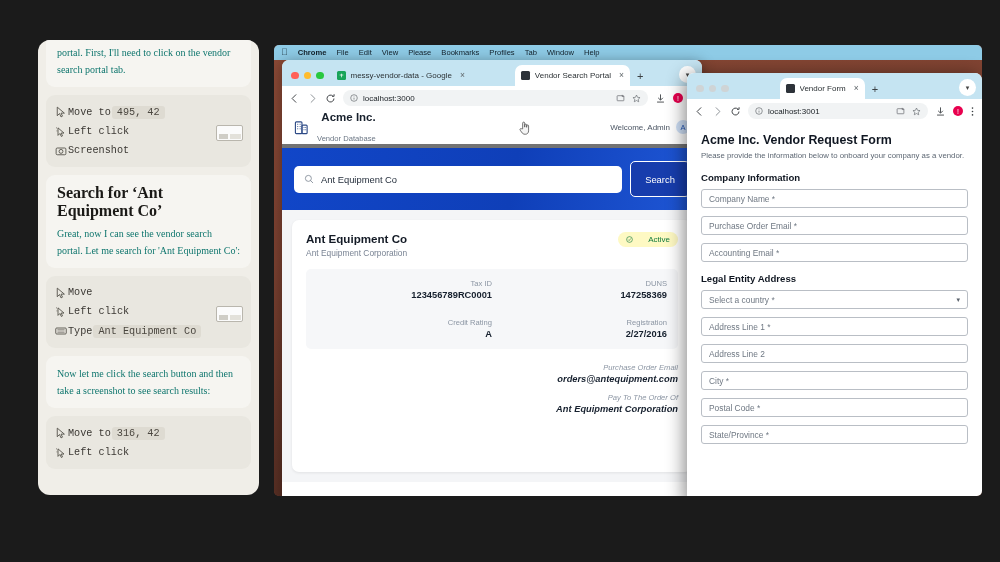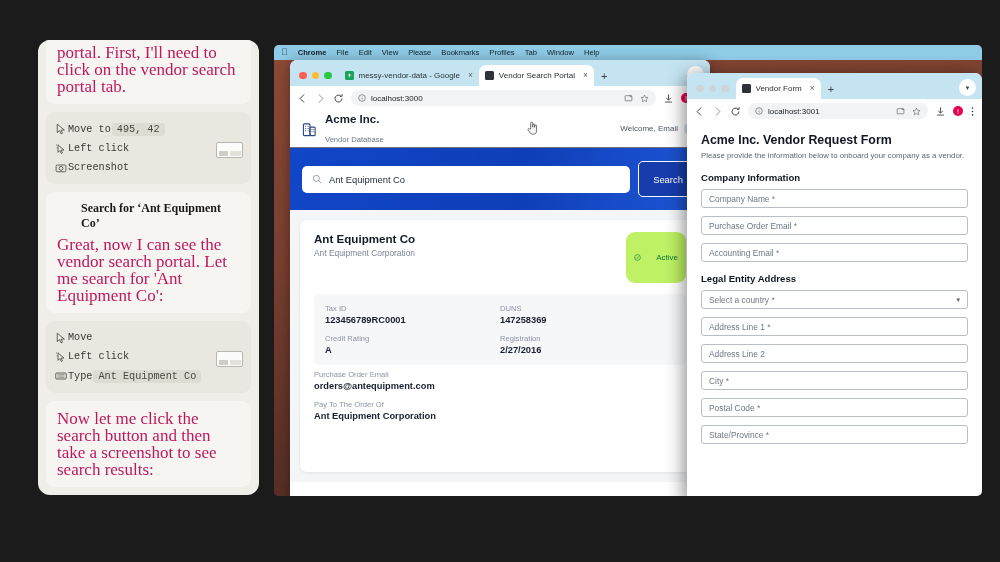--- a/index.html
+++ b/index.html
@@ -22,31 +22,30 @@
   }
   .tr-bubble {
     background: #f6f5f1;
     border-radius: 9px;
     padding: 9px 11px;
     margin-top: 8px;
   }
   .tr-bubble.first { margin-top: 0; border-radius: 0 0 9px 9px; padding-top: 4px; }
   .tr-text {
     font-family: "Liberation Serif", serif;
-    font-size: 17px;
+    font-size: 10px;
     line-height: 17px;
-    color: #be185d;
+    color: #0f766e;
   }
   .tr-title {
     font-family: "Liberation Serif", serif;
     font-weight: bold;
-    font-size: 12px;
+    font-size: 16px;
     color: #1a1916;
     margin-bottom: 5px;
-    margin-left: 24px;
   }
   .tr-actions {
     background: #e9e7e0;
     border-radius: 9px;
     padding: 7px 9px;
     margin-top: 8px;
     position: relative;
   }
   .tr-act {
     display: flex; align-items: center;
@@ -97,26 +96,27 @@
     padding-left: 7px;
     gap: 10px;
     font-size: 7.6px;
     color: #12202a;
   }
   .menubar .apple { font-size: 9px; line-height: 1; }
   .menubar .mb-app { font-weight: bold; }
 
   
   .win1 {
-    position: absolute; left: 16px; top: 15px;
+    position: absolute; left: 8px; top: 15px;
     width: 420px; height: 440px;
     background: #ffffff;
     border-radius: 7px 7px 0 0;
     overflow: hidden;
     box-shadow: 0 2px 14px rgba(0,0,0,.38);
+    text-align: right;
   }
   .win2 {
     position: absolute; left: 413px; top: 28px;
     width: 295px; height: 430px;
     background: #ffffff;
     border-radius: 7px 7px 0 0;
     overflow: hidden;
     box-shadow: -3px 2px 18px rgba(0,0,0,.45);
   }
 
@@ -136,21 +136,21 @@
     display:flex; align-items:center;
     gap: 5px;
     padding: 0 6px;
     font-size: 8px;
     color: #2b3134;
     border-radius: 7px 7px 0 0;
     max-width: 150px;
     white-space: nowrap;
     overflow: hidden;
   }
-  .tab.active { background: #ffffff; }
+  .tab.active { background: #ffffff; margin-left: 44px; }
   .tab .favicon { width:9px; height:9px; border-radius:1.5px; flex:none; }
   .tab .tlabel { overflow:hidden; text-overflow: clip; }
   .tab .tclose { margin-left: 3px; color:#5d6468; font-size:8.5px; line-height:1; }
   .newtab { font-size:11px; color:#3c4144; padding: 0 7px 4px 7px; line-height:1; }
   .tabchev {
     position:absolute; right: 6px; bottom: 3px;
     width: 17px; height:17px; border-radius:50%;
     background:#fff; display:flex; align-items:center; justify-content:center;
     font-size:7px; color:#444;
   }
@@ -169,21 +169,21 @@
     gap:5px; padding: 0 7px;
     font-size: 8px; color:#20252a;
   }
   .omni-actions { margin-left:auto; display:flex; align-items:center; gap:7px; }
   .profile-dot { width:10px;height:10px;border-radius:50%;background:#e8004e;
                  color:#fff; font-size:7px; display:flex;align-items:center;justify-content:center; }
 
   
   .appbar {
     height: 38px; background:#fff;
-    border-bottom: 1px solid #737373;
+    border-bottom: 4px solid #737373;
     display:flex; align-items:center;
     padding: 0 12px;
     gap: 8px;
     position: relative;
   }
   .bldg { width:15px; height:16px; flex:none; }
   .acme-name { font-size: 11.5px; font-weight: bold; color:#17202c; line-height: 1.15; }
   .acme-sub { font-size: 7.6px; color:#6b7684; line-height: 1.2; margin-top:9px; }
   .welcome { margin-left:auto; display:flex; align-items:center; gap:6px; }
   .welcome-txt { font-size: 8px; color:#4b5563; }
@@ -222,35 +222,35 @@
     background:#fff; border-radius: 7px;
     padding: 12px 14px;
     box-shadow: 0 1px 3px rgba(0,0,0,.08);
     height: 100%;
   }
   .rhead { display:flex; align-items:flex-start; }
   .rtitle { font-size: 11.6px; font-weight:bold; color:#141b26; }
   .rsub { font-size: 8.4px; color:#7a8494; margin-top:3px; }
   .badge {
     margin-left:auto;
-    background:#bef264; color:#117a3d;
+    background:#fef9c3; color:#117a3d;
     border-radius: 9px;
     font-size: 8px;
-    padding: 21px 8px;
+    padding: 3px 8px;
     display:flex; align-items:center; gap:15px;
   }
   .rgrid {
     background:#f6f7f9; border-radius:5px;
     margin-top: 11px; padding: 10px 11px;
     display:grid; grid-template-columns: 1fr 1fr;
-    row-gap: 9px;
+    row-gap: 18px;
   }
   .flabel { font-size: 7.6px; color:#8b95a3; }
   .fvalue { font-size: 9.3px; color:#16202e; font-weight: bold; margin-top: 2px; }
-  .rfoot { margin-top: 5px; }
+  .rfoot { margin-top: 14px; font-style: italic; }
   .rfoot .blk { margin-top: 9px; }
 
   
   .form-body { background:#fff; padding: 10px 14px; height: 352px; overflow:hidden; }
   .form-h1 { font-size: 12.4px; font-weight:bold; color:#101722; }
   .form-p { font-size: 7.8px; color:#5d6773; line-height: 1.45; margin-top: 3px; }
   .form-sec { font-size: 9.6px; font-weight:bold; color:#101722; margin: 11px 0 6px; }
   .finput {
     height: 19px; border: 1px solid #b9bec5; border-radius: 3px;
     display:flex; align-items:center; padding: 0 7px;
@@ -441,21 +441,21 @@
         <svg class="bldg" viewBox="0 0 16 17">
           <rect x="1.5" y="3" width="7" height="12.5" rx="1" fill="none" stroke="#2d4a86" stroke-width="1.2"></rect>
           <rect x="8.5" y="6.5" width="5.5" height="9" rx="1" fill="none" stroke="#2d4a86" stroke-width="1.2"></rect>
           <path d="M3.4 5.6h1.1M6 5.6h1.1M3.4 8h1.1M6 8h1.1M3.4 10.4h1.1M6 10.4h1.1M10.2 9h1M12 9h1M10.2 11.4h1M12 11.4h1" stroke="#2d4a86" stroke-width=".9"></path>
         </svg>
         <div>
           <div class="acme-name">Acme Inc.</div>
           <div class="acme-sub">Vendor Database</div>
         </div>
         <div class="welcome">
-          <span class="welcome-txt">Welcome, Email</span>
+          <span class="welcome-txt">Welcome, Admin</span>
           <span class="avatar">A</span>
         </div>
         <svg class="cursor-hand" viewBox="0 0 14 16">
           <path d="M5 9.5 V3.3 a1.1 1.1 0 0 1 2.2 0 V7.6 V5.4 a1.05 1.05 0 0 1 2.1 0 V7.8 V6.3 a1.05 1.05 0 0 1 2.1 0 V11.6 c0 2.2-1.4 3.7-3.6 3.7 -2.1 0-3-.8-4-2.4 L2.4 10.9 a1.1 1.1 0 0 1 1.6-1.5 Z" fill="#f4f4f4" stroke="#5a5a5a" stroke-width=".9" stroke-linejoin="round"></path>
         </svg>
       </div>
 
       <div class="searchband">
         <div class="searchfield">
           <svg style="width:10px;height:10px;flex:none" viewBox="0 0 16 16">

